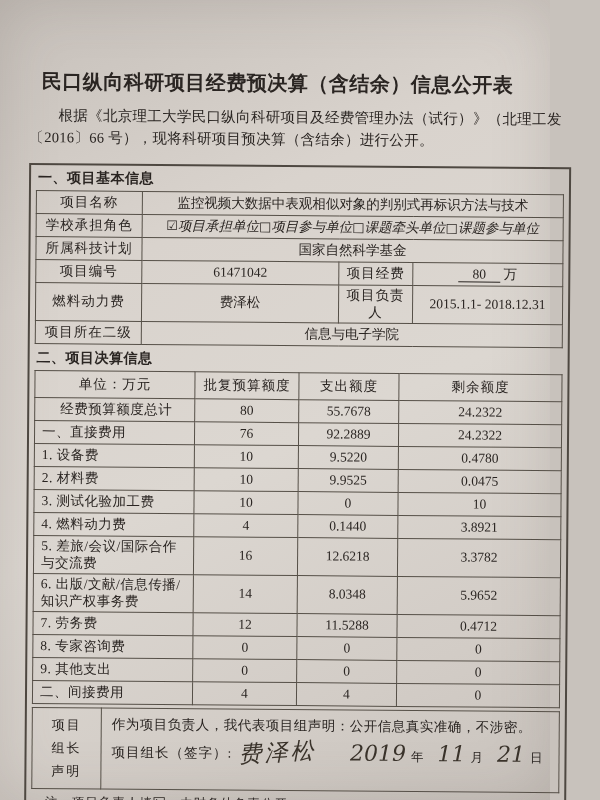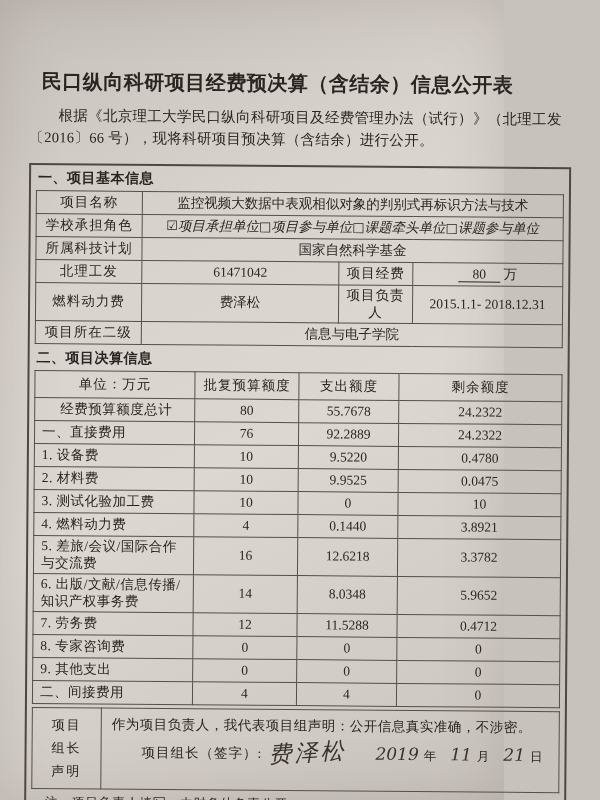--- a/index.html
+++ b/index.html
@@ -2,20 +2,21 @@
 <html><head>
 <meta charset="utf-8">
 <style>
   html,body{margin:0;padding:0;}
   body{width:600px;height:800px;overflow:hidden;background:#c8c2bc;}
   .photo{
     position:relative;width:504px;height:800px;
     background:linear-gradient(155deg,#c6c0ba 0%,#d9d3cd 30%,#dcd7d1 55%,#d2ccc6 82%,#c9c3bd 100%);
     font-family:"Liberation Serif","DejaVu Serif",serif;
     color:#2a2522;
+    padding-left:46px;
   }
   .photo::after{
     content:"";position:absolute;inset:0;pointer-events:none;
     box-shadow:inset 0 0 60px rgba(90,80,70,.18);
   }
   .paper-tilt{
     position:absolute;left:30px;top:58px;width:542px;
     transform:rotate(0.45deg);transform-origin:top left;
   }
   .title{
@@ -40,25 +41,25 @@
   .gap{height:3px;}
   .uline{border-bottom:1px solid #2a2522;padding:0 14px;}
   .opt{white-space:nowrap;font-style:italic;}
   .opt-box{font-family:"DejaVu Sans","Liberation Sans",sans-serif;font-size:13px;}
   
   td.decl-label{width:64px;font-size:13px;vertical-align:middle;padding:4px 2px;font-family:Liberation Serif, serif;}
   td.decl-label div{line-height:1.8;letter-spacing:2px;}
   td.decl-body{text-align:left;vertical-align:top;padding:6px 10px 8px 10px;height:66px;}
   .statement{font-size:13.5px;letter-spacing:.5px;margin:1px 0 4px 0;}
   .sign-row{display:flex;align-items:center;font-size:13.5px;margin-top:2px;}
-  .sign-label{margin-left:30px;letter-spacing:1px;text-align:center;}
+  .sign-label{letter-spacing:1px;text-align:center;}
   .hand{font-family:"DejaVu Serif",serif;font-style:italic;color:#3a332b;}
   .sig{font-size:23px;display:inline-block;transform:rotate(-4deg);margin-left:6px;letter-spacing:3px;}
   .date{margin-left:auto;display:flex;align-items:baseline;padding-right:6px;}
-  .date .num{font-size:17px;}
+  .date .num{font-size:22px;}
   .date .suffix{font-size:12.5px;margin:0 14px 0 5px;}
   .date .suffix:last-child{margin-right:0;}
   .note{font-size:12.5px;padding:5px 0 1px 14px;letter-spacing:1px;}
 </style>
 </head>
 <body>
 
 <div class="photo">
   <div class="paper-tilt">
 
@@ -85,21 +86,21 @@
           <td class="lbl">学校承担角色</td>
           <td colspan="3">
             <span class="opt"><span class="opt-box">☑</span><span>项目承担单位</span></span><span class="opt"><span class="opt-box">□</span><span>项目参与单位</span></span><span class="opt"><span class="opt-box">□</span><span>课题牵头单位</span></span><span class="opt"><span class="opt-box">□</span><span>课题参与单位</span></span>
           </td>
         </tr>
         <tr>
           <td class="lbl">所属科技计划</td>
           <td colspan="3">国家自然科学基金</td>
         </tr>
         <tr>
-          <td class="lbl">北理工发</td>
+          <td class="lbl">项目编号</td>
           <td>61471042</td>
           <td class="lbl">项目经费</td>
           <td><span class="uline">80</span> <span>万</span></td>
         </tr>
         <tr>
           <td class="lbl">燃料动力费</td>
           <td>费泽松</td>
           <td class="lbl">项目负责人</td>
           <td>2015.1.1- 2018.12.31</td>
         </tr>

